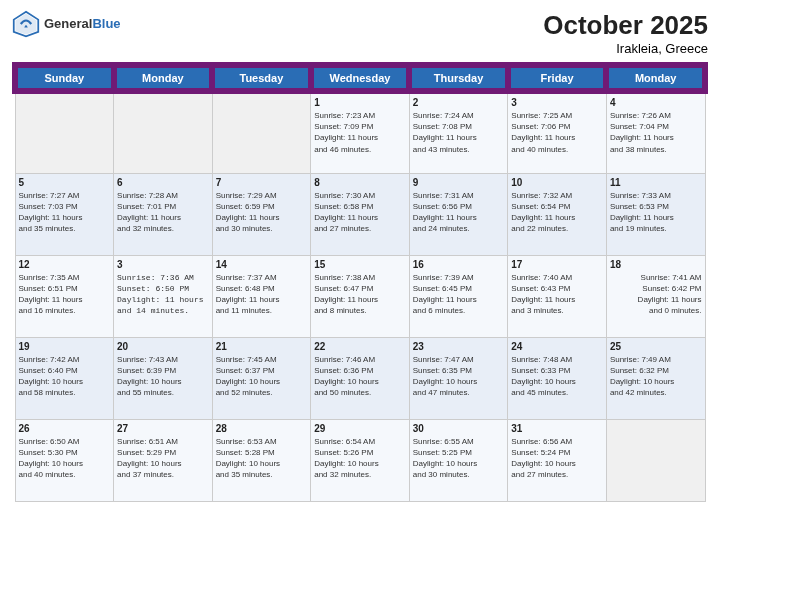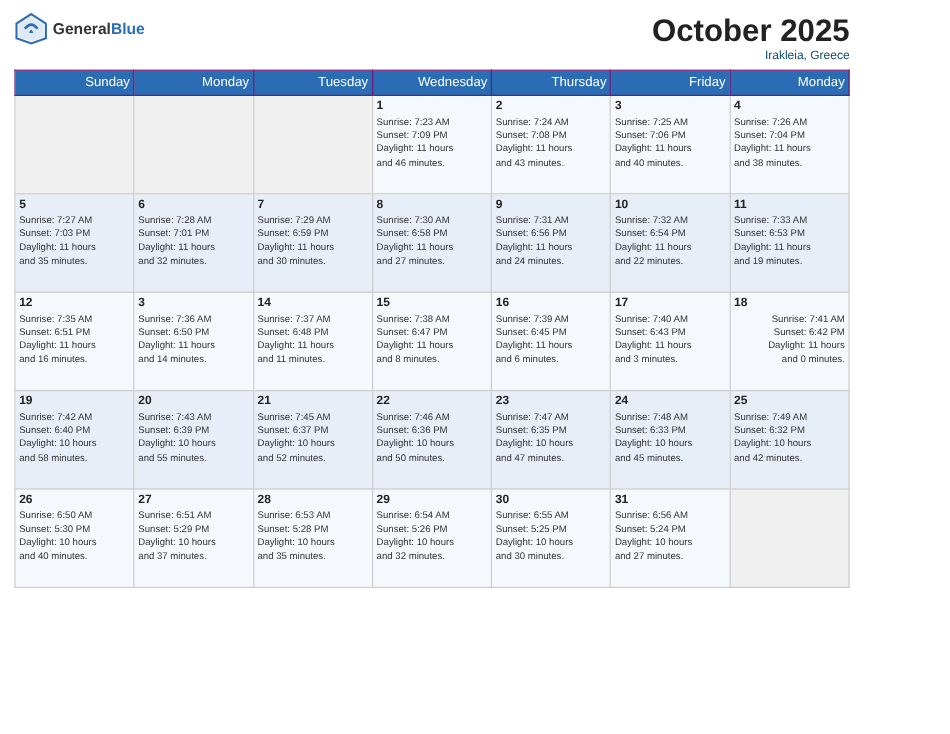--- a/index.html
+++ b/index.html
@@ -39,36 +39,36 @@
     }
     .title-block {
       text-align: right;
     }
     .month-title {
       font-size: 26px;
       font-weight: bold;
       color: #222;
     }
     .location {
-      font-size: 10px;
-      color: #0c4a6e;
+      font-size: 13px;
+      color: #000000;
     }
     table {
       width: 100%;
       border-collapse: collapse;
       table-layout: fixed;
     }
     thead th {
       background-color: #2a6db5;
       color: #fff;
       font-size: 11px;
-      font-weight: normal;
+      font-weight: bold;
       padding: 4px 3px;
-      text-align: right;
-      border: 1px solid #701a75;
+      text-align: center;
+      border: 6px solid #701a75;
     }
     tbody td {
       border: 1px solid #ccc;
       vertical-align: top;
       padding: 3px 3px;
       font-size: 8.5px;
       color: #333;
       height: 82px;
     }
     tbody tr:nth-child(odd) td {
@@ -215,21 +215,21 @@
         <tr>
           <td>
             <span class="day-num">12</span>
             <div class="cell-info" style="white-space: pre-line;">Sunrise: 7:35 AM
 Sunset: 6:51 PM
 Daylight: 11 hours
 and 16 minutes.</div>
           </td>
           <td>
             <span class="day-num">3</span>
-            <div class="cell-info" style="white-space: pre-line;">Sunrise: 7:36 AM
+            <div class="cell-info" style="white-space: pre-line; font-family: Liberation Mono, monospace;">Sunrise: 7:36 AM
 Sunset: 6:50 PM
 Daylight: 11 hours
 and 14 minutes.</div>
           </td>
           <td>
             <span class="day-num">14</span>
             <div class="cell-info" style="white-space: pre-line;">Sunrise: 7:37 AM
 Sunset: 6:48 PM
 Daylight: 11 hours
 and 11 minutes.</div>

